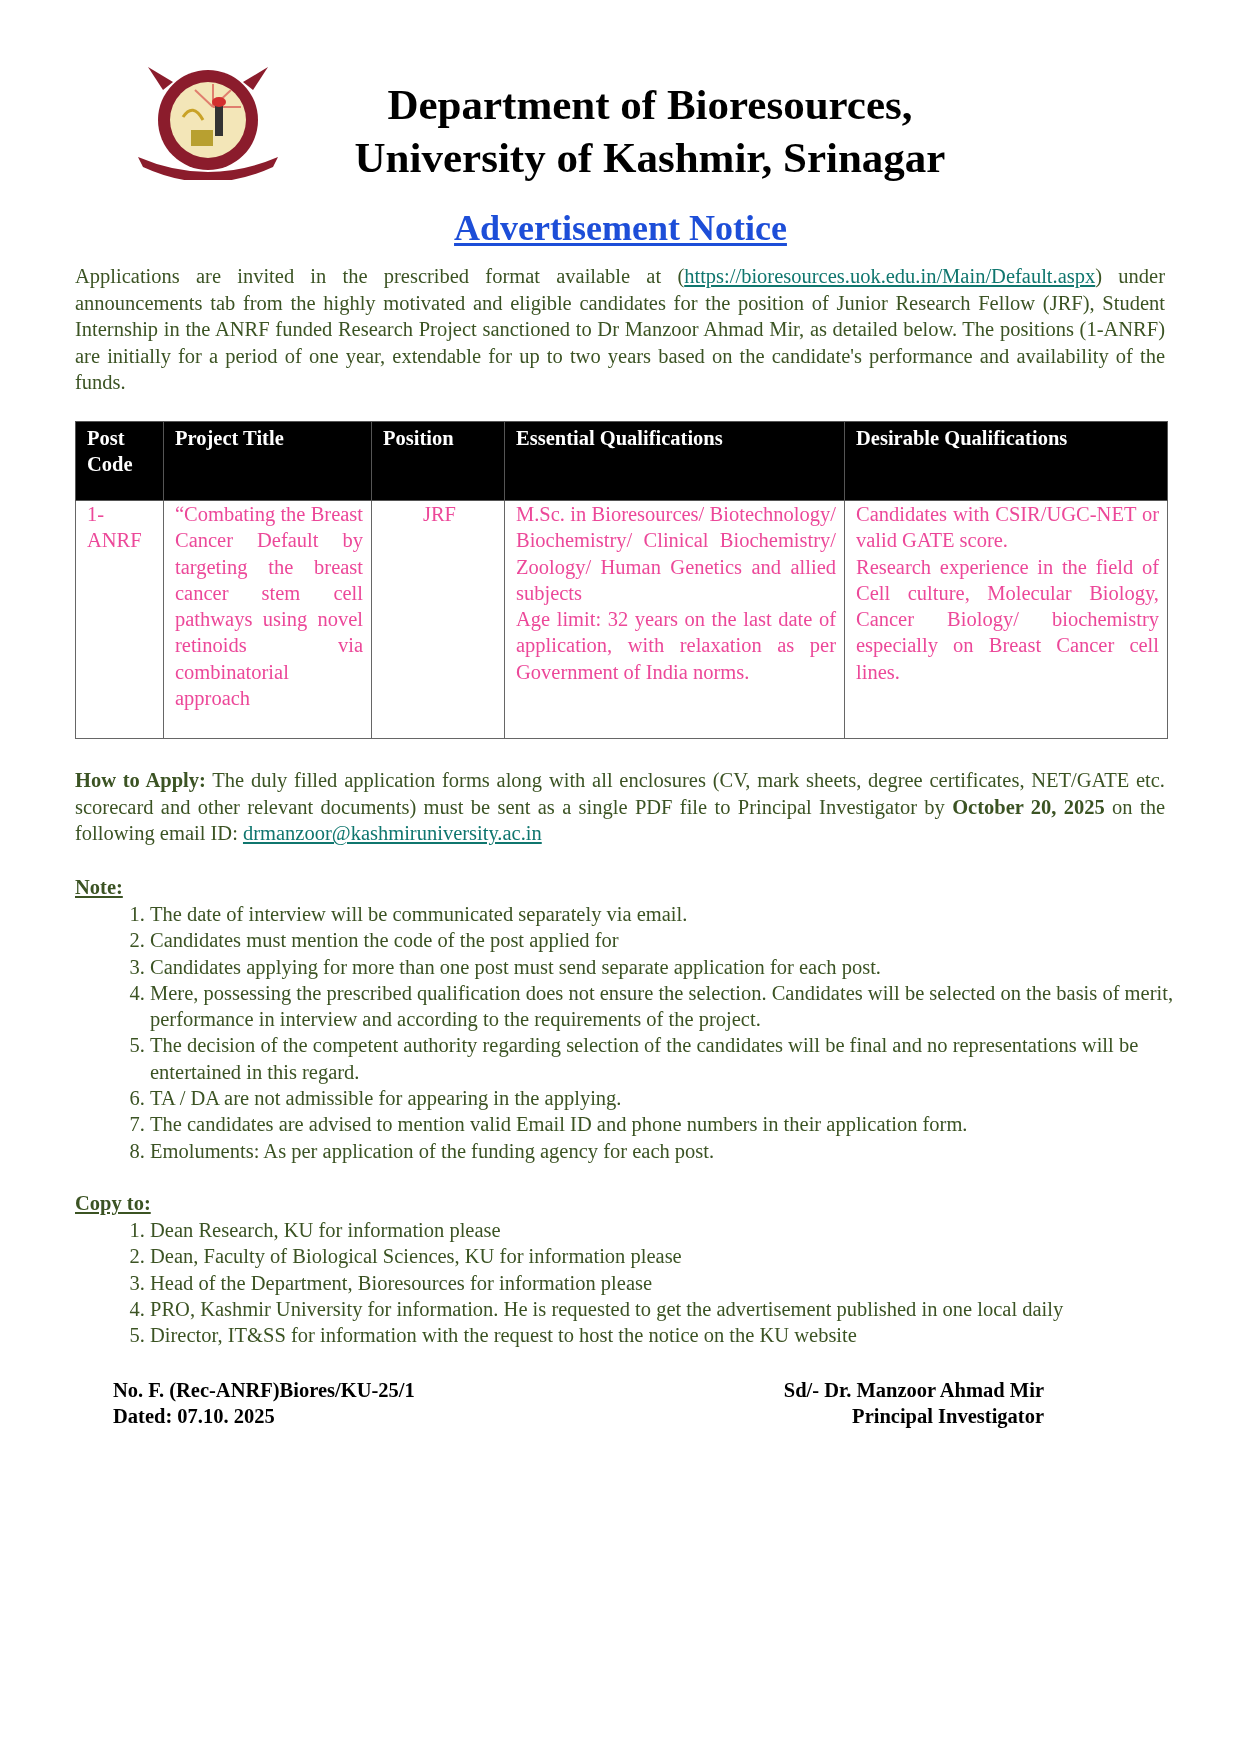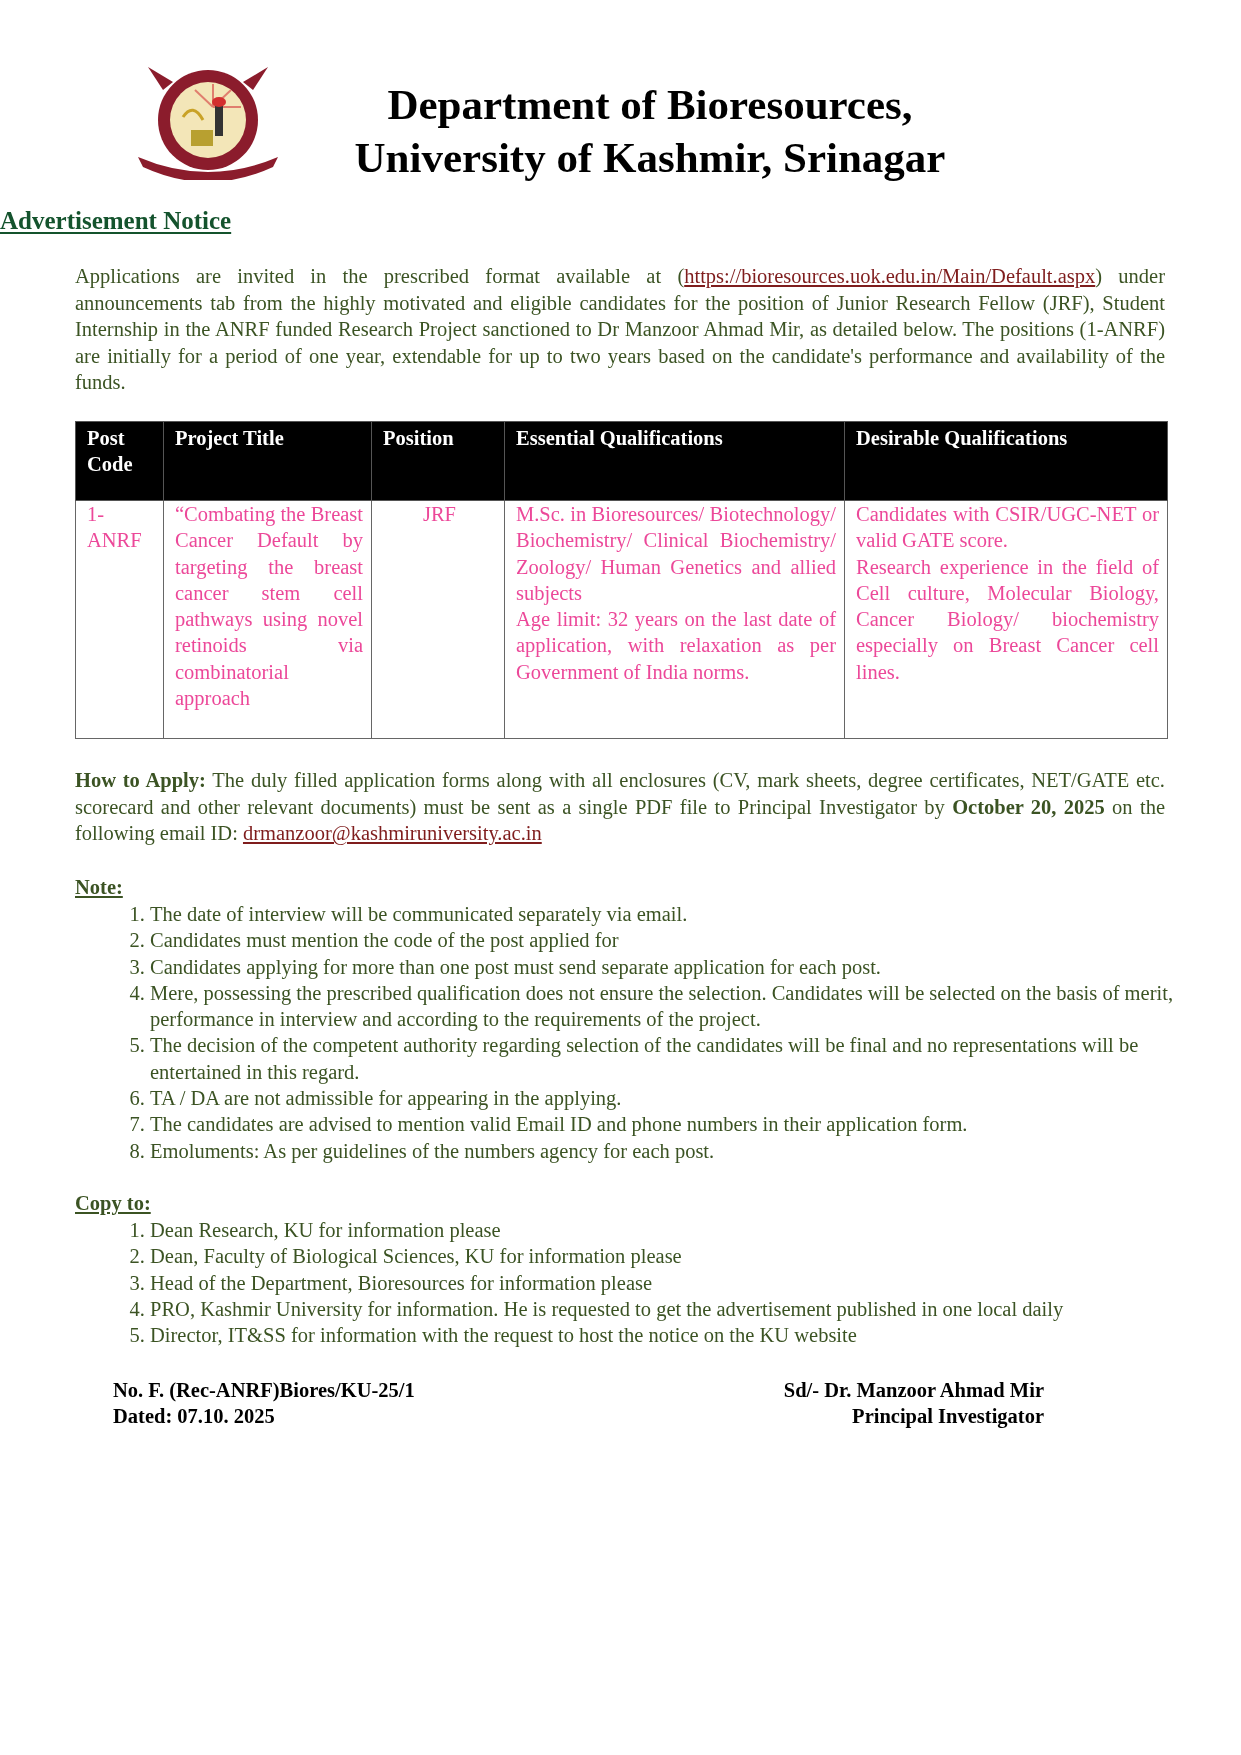--- a/index.html
+++ b/index.html
@@ -3,28 +3,28 @@
 <meta charset="utf-8">
 <style>
   html, body { margin: 0; padding: 0; background: #ffffff; }
   body { width: 1241px; height: 1755px; position: relative; overflow: hidden;
          font-family: "Liberation Serif", serif; color: #3b5323; }
   .page { position: absolute; left: 0; top: 0; width: 1172px; height: 1755px; text-decoration: underline; }
 
   .logo { position: absolute; left: 133px; top: 62px; width: 150px; height: 118px; }
   .title { position: absolute; left: 290px; top: 78px; width: 720px; text-align: center;
            font-weight: bold; font-size: 43px; line-height: 53px; color: #000; }
-  .subtitle { position: absolute; left: 0; top: 207px; width: 1241px; 
-              font-weight: bold; font-size: 25px; color: #14532d; }
+  .subtitle { position: absolute; left: 0; top: 207px; width: 1241px; text-align: center;
+              font-weight: bold; font-size: 36px; color: #1d4ed8; }
   .subtitle span { text-decoration: underline; text-underline-offset: 3px; }
 
   .para { position: absolute; left: 75px; width: 1090px; font-size: 20.5px; line-height: 26.5px;
           text-align: justify; color: #3b5323; }
   .intro { top: 263px; }
-  a.link { color: #7f1d1d; text-decoration: underline; }
+  a.link { color: #0f766e; text-decoration: underline; }
 
   table.posts { position: absolute; left: 75px; top: 421px; width: 1093px; border-collapse: collapse;
                 font-size: 20.5px; line-height: 26.3px; border-radius: 30px; }
   table.posts th { background: #000; color: #fff; font-weight: bold; text-align: left;
                    vertical-align: top; padding: 3px 11px 0 11px; height: 75px; border: 1.5px solid #555; }
   table.posts td { vertical-align: top; padding: 0 8px 0 11px; border: 1.5px solid #666;
                    color: #ec4899; text-align: justify; height: 237px; }
   .c1 { width: 65px; } .c2 { width: 185px; } .c3 { width: 110px; } .c4 { width: 317px; }
   .line-block { display: block; }
 
@@ -115,21 +115,21 @@
 
   <div class="section-head note-head">Note:</div>
   <ol class="list notes">
     <li>The date of interview will be communicated separately via email.</li>
     <li>Candidates must mention the code of the post applied for</li>
     <li>Candidates applying for more than one post must send separate application for each post.</li>
     <li>Mere, possessing the prescribed qualification does not ensure the selection. Candidates will be selected on the basis of merit, performance in interview and according to the requirements of the project.</li>
     <li>The decision of the competent authority regarding selection of the candidates will be final and no representations will be entertained in this regard.</li>
     <li>TA / DA are not admissible for appearing in the applying.</li>
     <li>The candidates are advised to mention valid Email ID and phone numbers in their application form.</li>
-    <li>Emoluments: As per guidelines of the numbers agency for each post.</li>
+    <li>Emoluments: As per application of the funding agency for each post.</li>
   </ol>
 
   <div class="section-head copy-head">Copy to:</div>
   <ol class="list copies">
     <li>Dean Research, KU for information please</li>
     <li>Dean, Faculty of Biological Sciences, KU for information please</li>
     <li>Head of the Department, Bioresources for information please</li>
     <li>PRO, Kashmir University for information. He is requested to get the advertisement published in one local daily</li>
     <li>Director, IT&amp;SS for information with the request to host the notice on the KU website</li>
   </ol>

